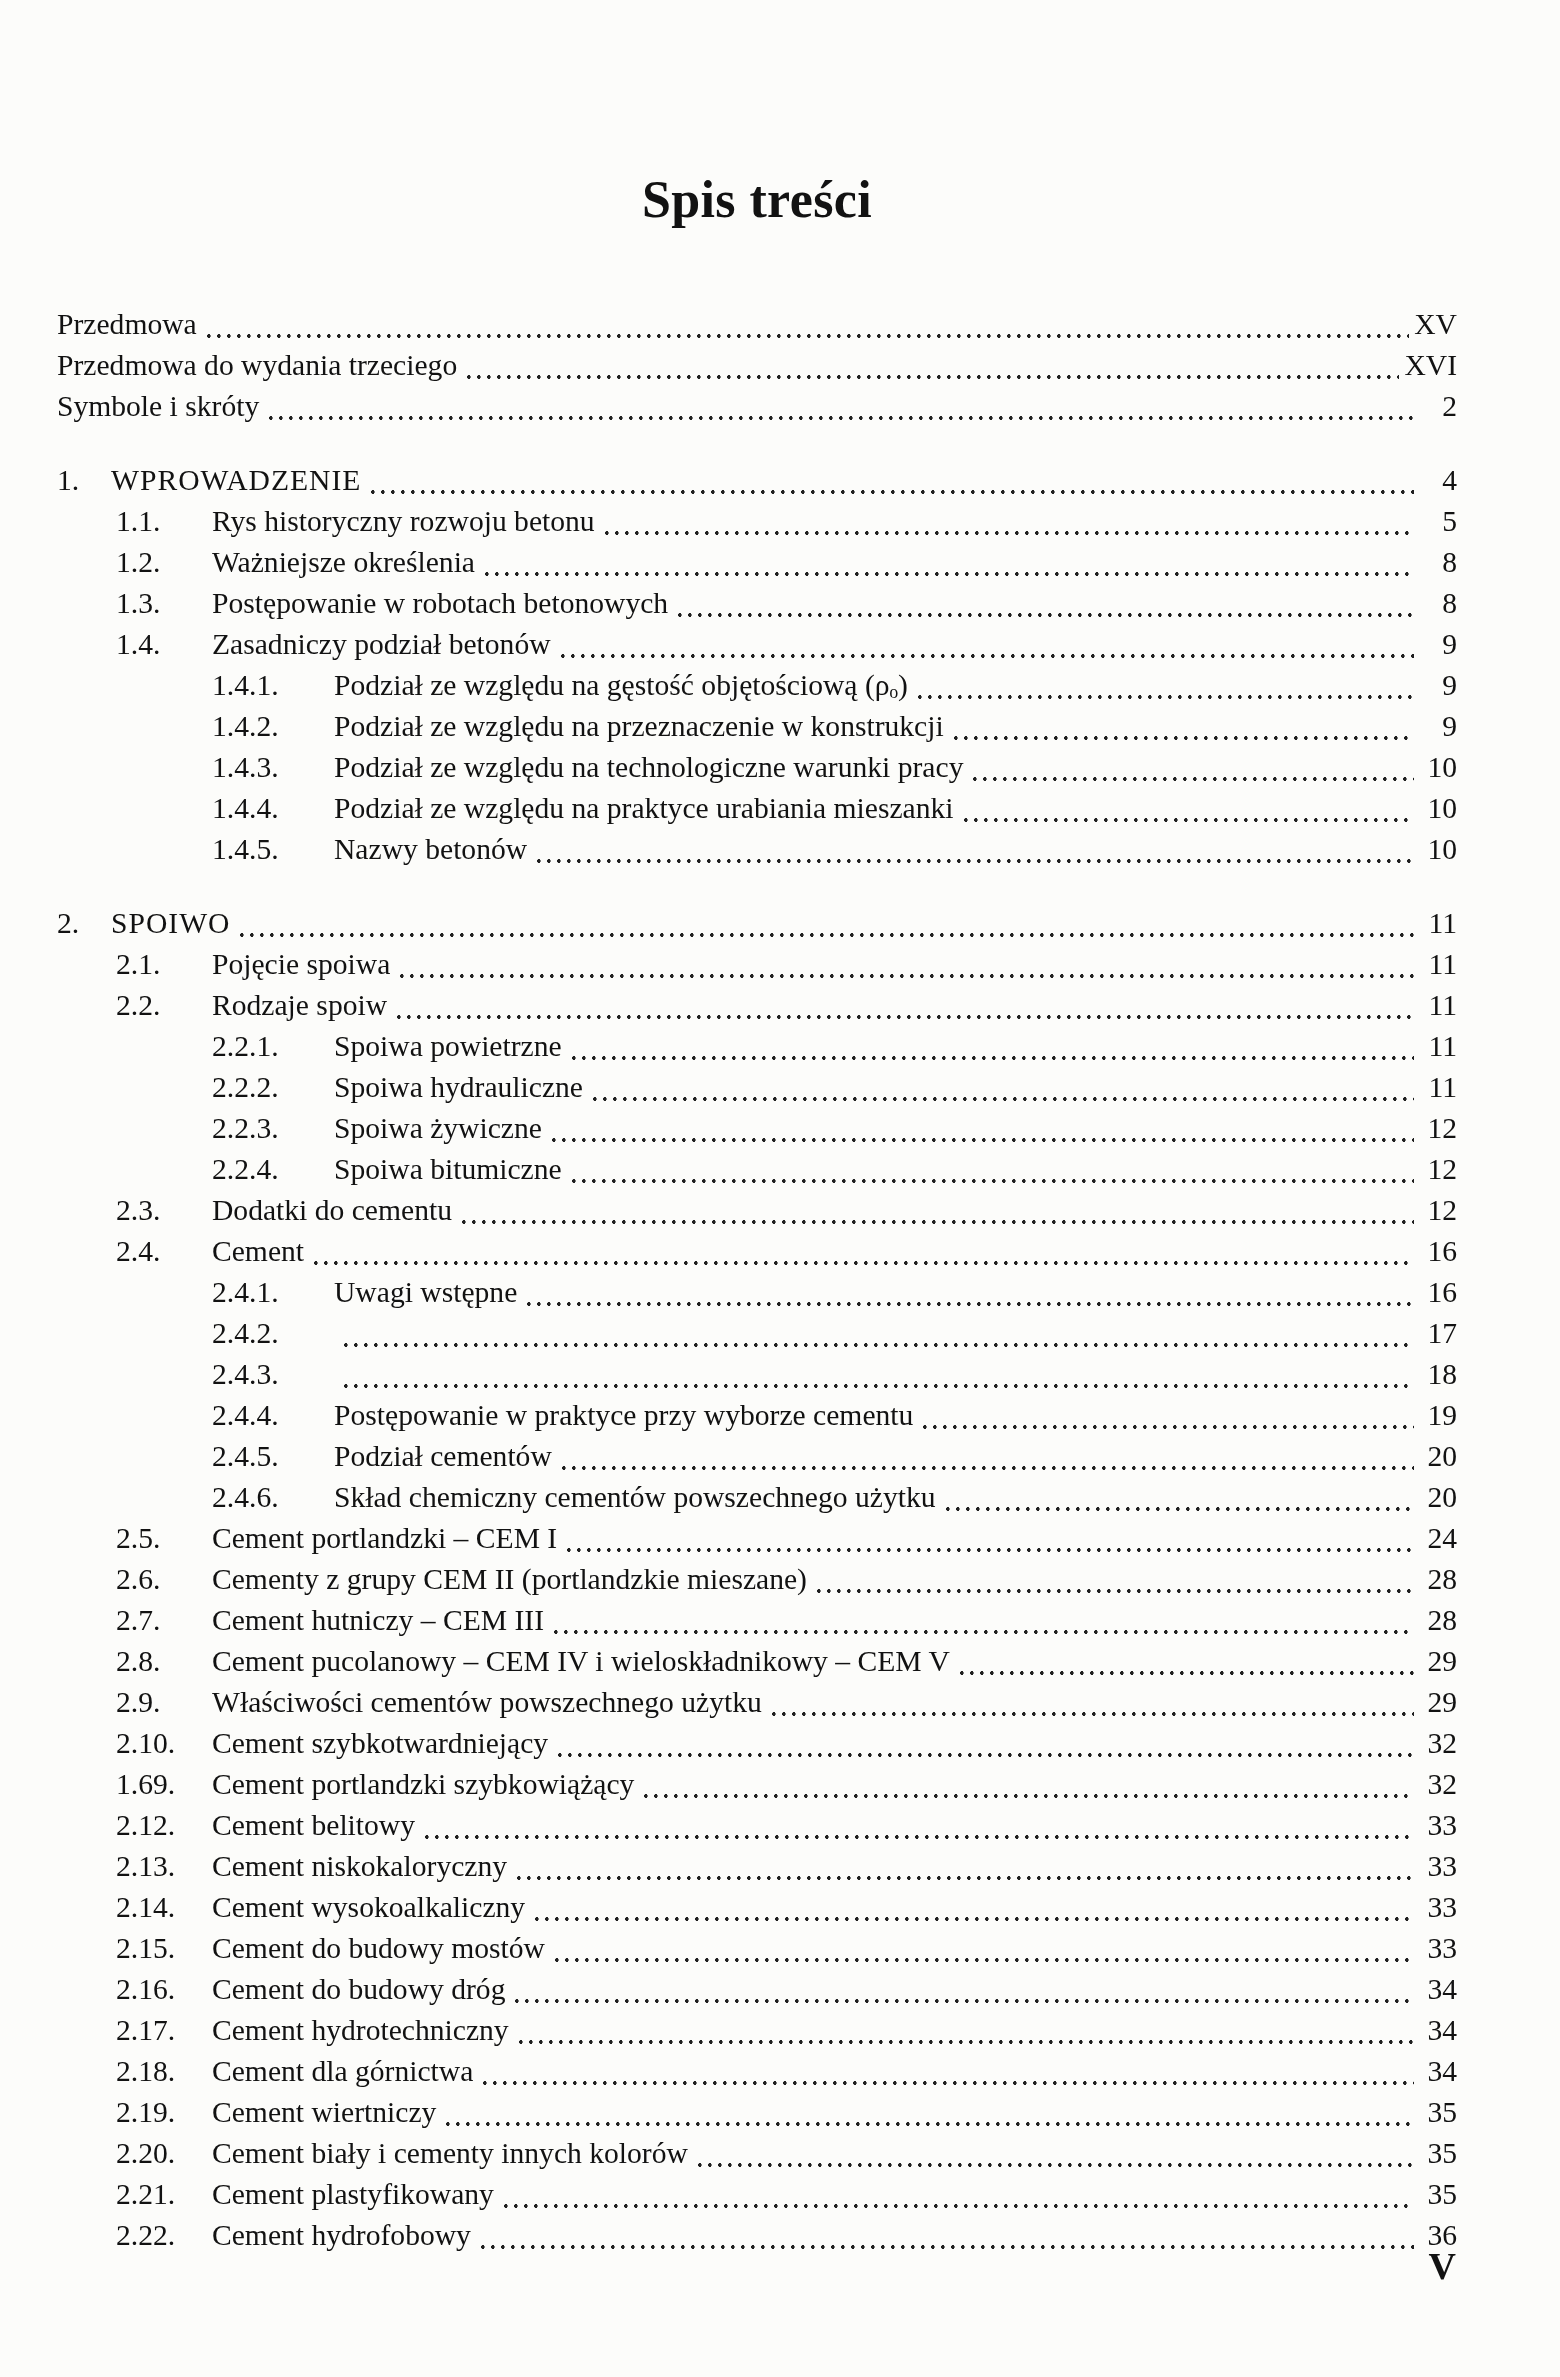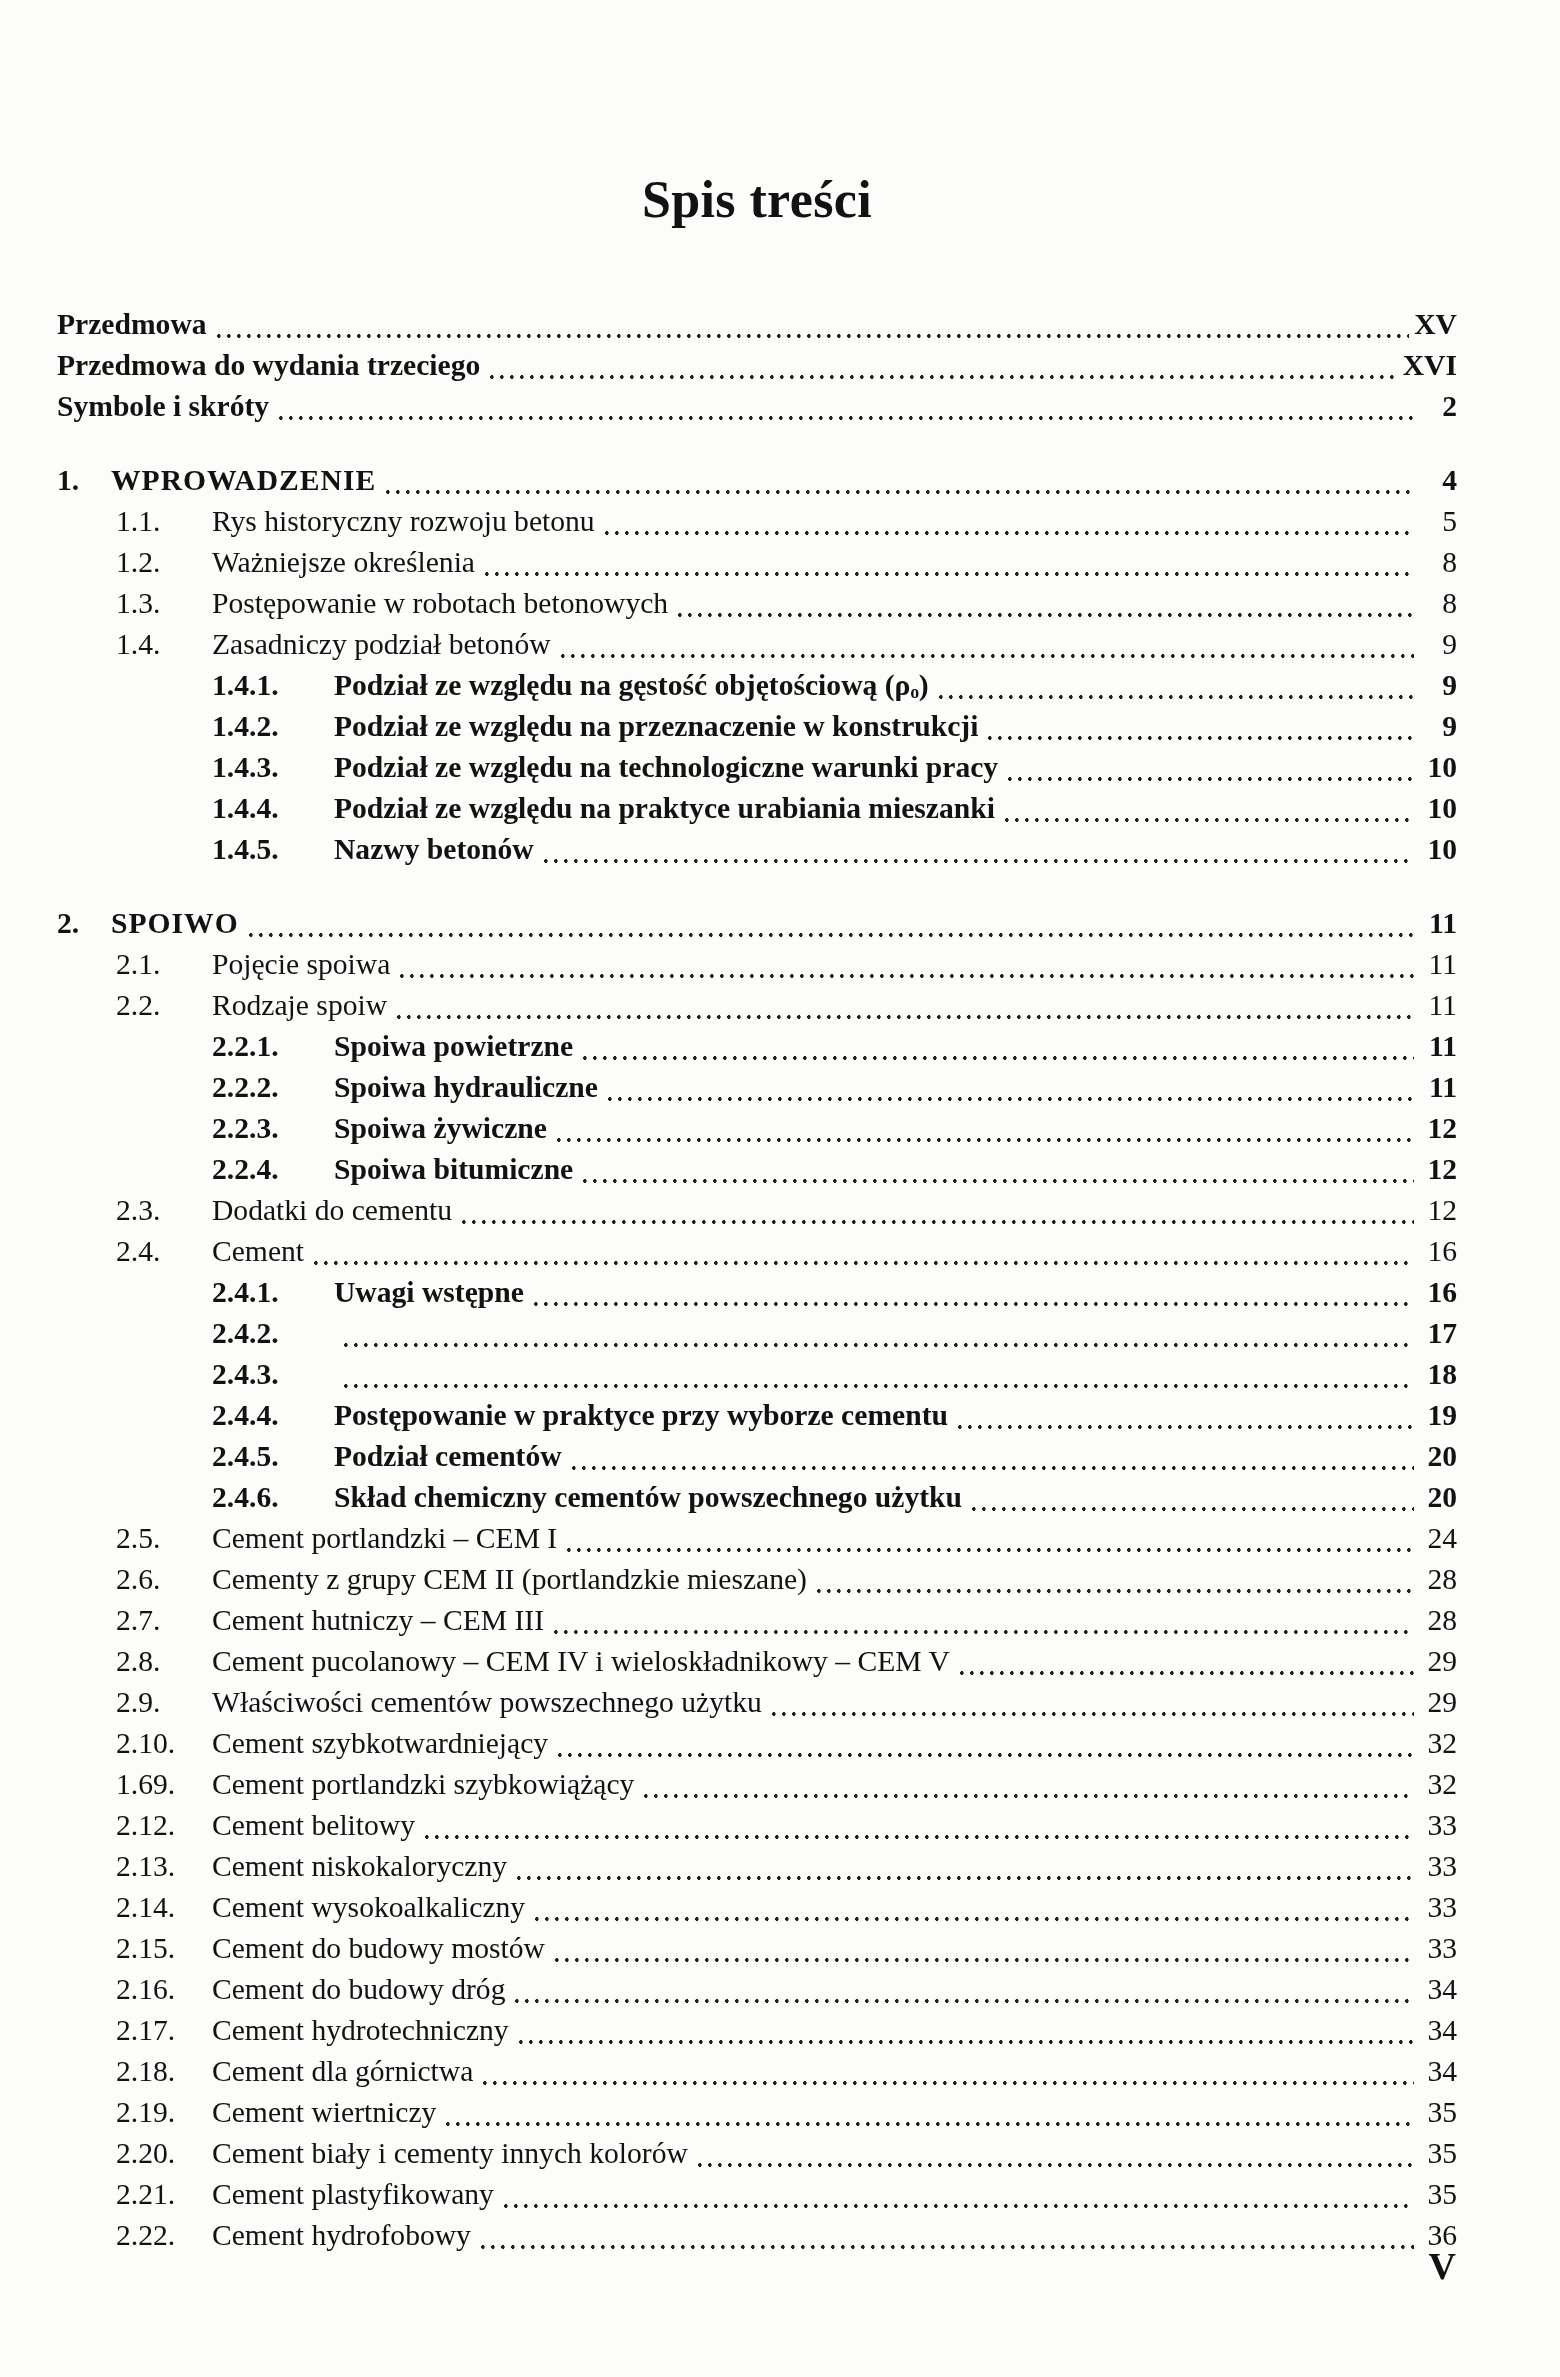--- a/index.html
+++ b/index.html
@@ -27,27 +27,27 @@
   }
   .toc { display: block; }
   .row {
     display: flex;
     align-items: baseline;
     height: 41px;
     font-size: 29.6px;
     line-height: 41px;
     white-space: nowrap;
   }
-  .row.bold { font-weight: bold; justify-content: space-between; }
+  .row.bold { font-weight: normal; justify-content: space-between; }
   .row.gap-before { margin-top: 33px; }
   .num { flex: none; }
   .level-1 .num { width: 54px; }
   .level-2 { padding-left: 59px; }
   .level-2 .num { width: 96px; }
-  .level-3 { padding-left: 155px; font-weight: bold; }
+  .level-3 { padding-left: 155px; }
   .level-3 .num { width: 122px; }
   .level-1 .label { letter-spacing: 1px; }
   .label { flex: none; }
   .leader {
     flex: 1;
     min-width: 15.6px;
     margin: 0 5.2px 0 7px;
     align-self: stretch;
     background-image: radial-gradient(circle at 4.8px 4.8px, #1f1f1f 1.6px, rgba(0,0,0,0) 2px);
     background-size: 10px 9.6px;

